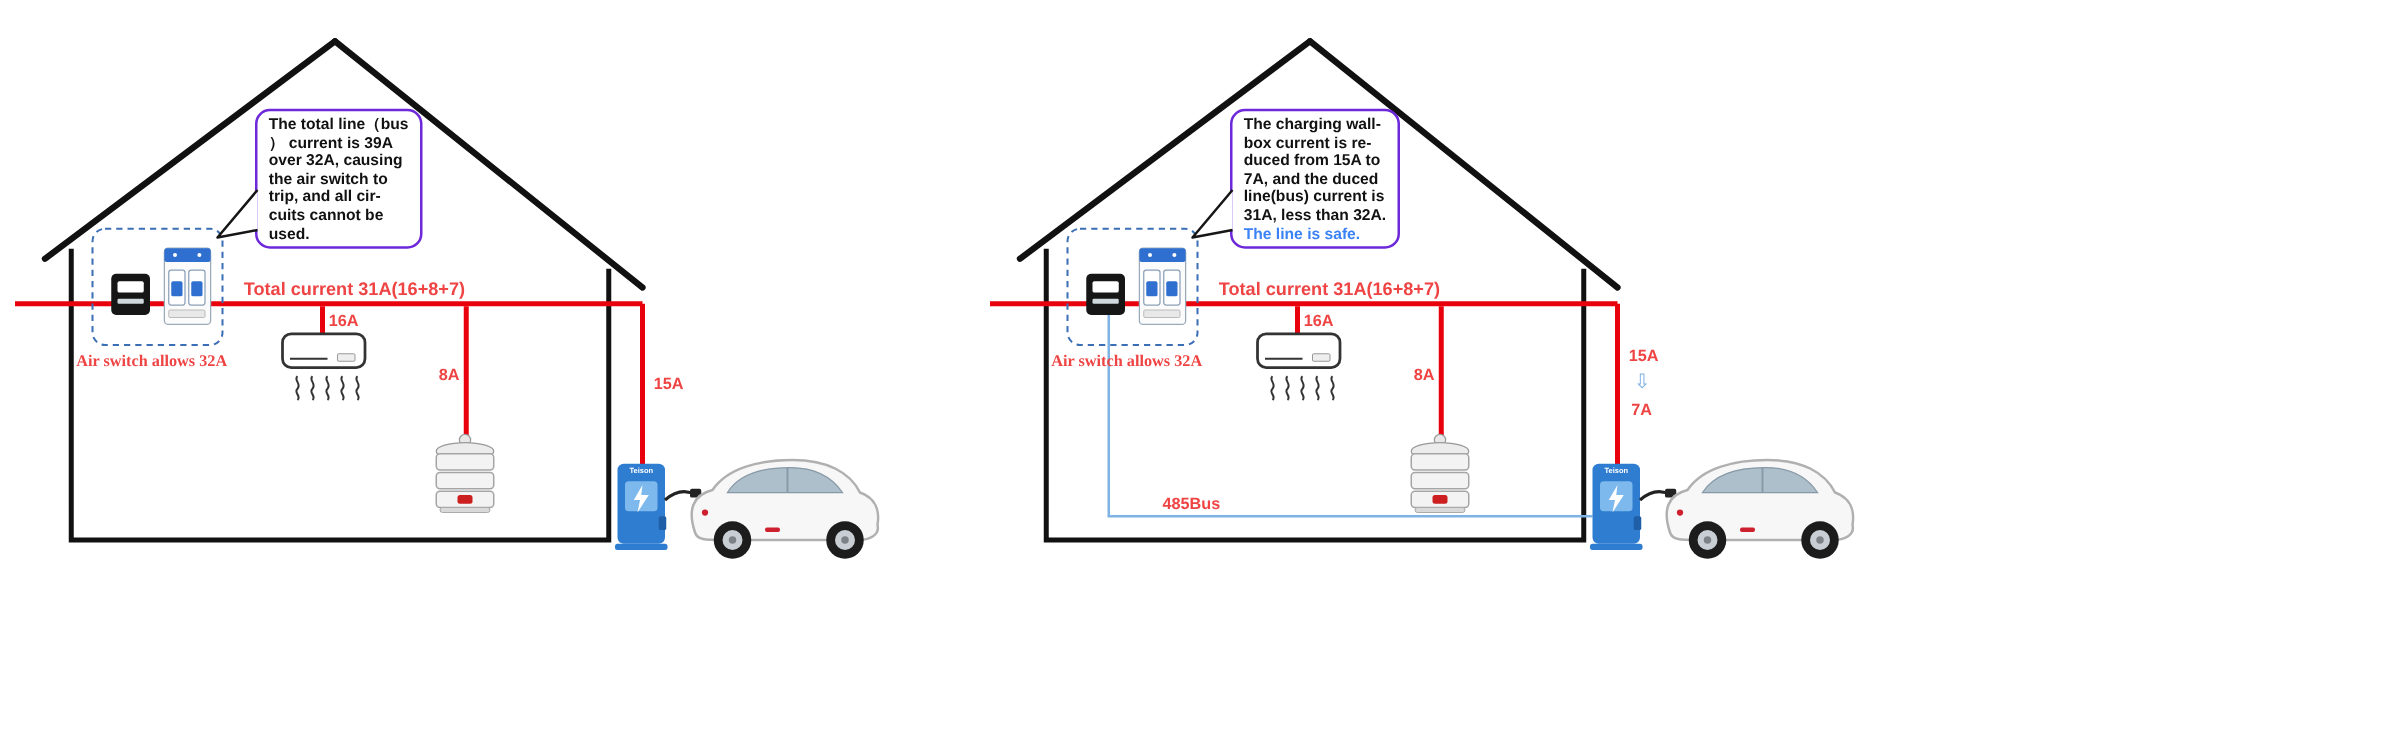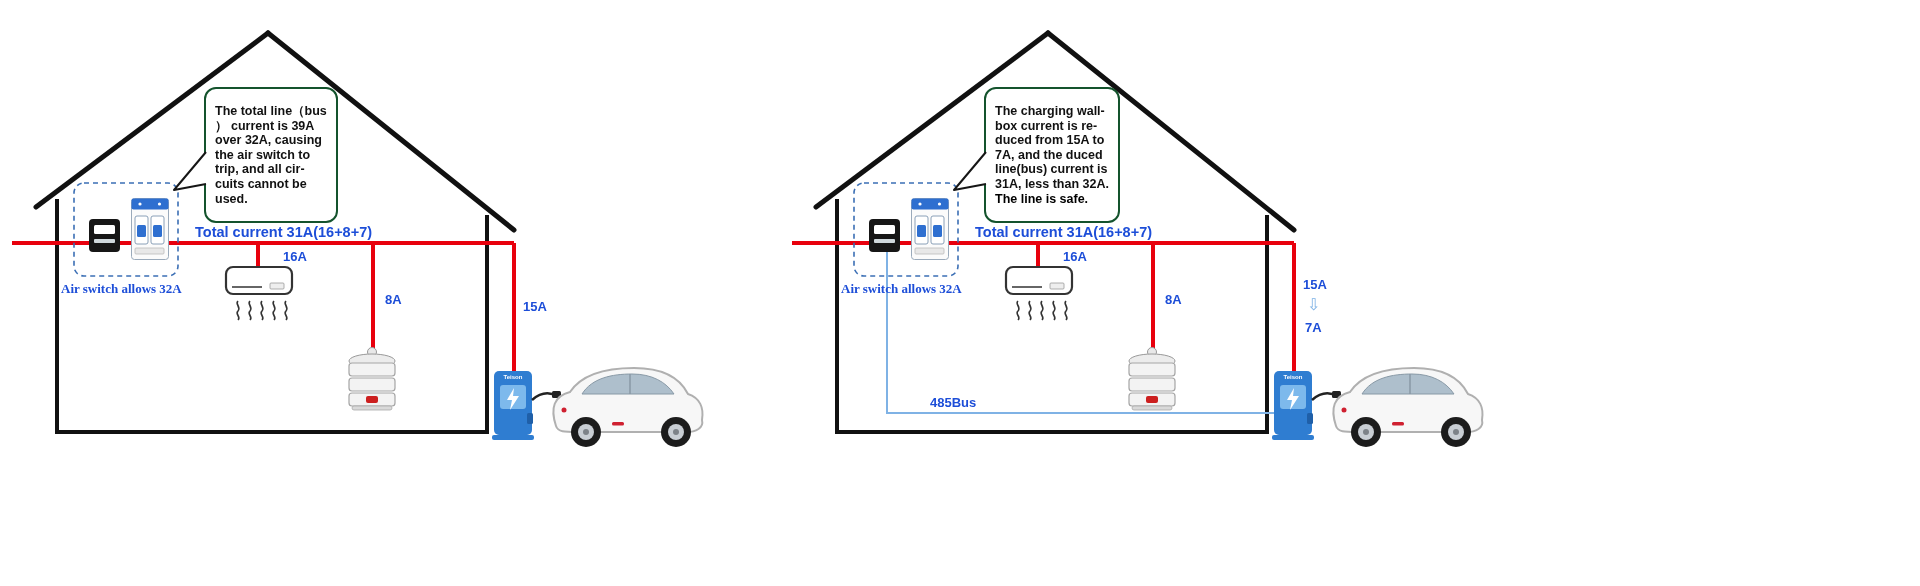--- a/index.html
+++ b/index.html
@@ -2,34 +2,34 @@
 <html><head>
 <meta charset="utf-8">
 <style>
   html,body{margin:0;padding:0;background:#fff;}
   .canvas{position:relative;width:1920px;height:586px;background:#ffffff;overflow:hidden;
           font-family:"Liberation Sans",sans-serif;color:#111;}
   .panel{position:absolute;top:0;width:780px;height:586px;}
   #panel-left{left:0;}
   #panel-right{left:780px;}
   .panel > svg.art{position:absolute;left:0;top:0;z-index:1;}
-  .lbl{position:absolute;z-index:2;font-weight:700;font-size:13px;color:#1d4ed8;white-space:nowrap;}
+  .lbl{position:absolute;z-index:2;font-weight:700;font-size:13px;color:#ef4444;white-space:nowrap;}
   .lbl.total{left:195px;top:224px;font-size:14.5px;}
-  .lbl.acur{left:263px;top:249px;margin-left:20px;}
-  .lbl.ccur{left:351px;top:292px;margin-left:34px;}
+  .lbl.acur{left:263px;top:249px;}
+  .lbl.ccur{left:351px;top:292px;}
   .lbl.aswitch{left:61px;top:281px;font-family:Liberation Serif, serif;}
   .lbl.chcur{left:523px;top:299px;}
   .lbl.chcur-b{left:523px;top:277px;}
   .lbl.arrow{left:527px;top:295px;font-size:16px;color:#7fb2e5;font-weight:400;}
   .lbl.chcur-a{left:525px;top:320px;text-align:right;}
   .lbl.buslbl{left:150px;top:395px;}
-  .bubble{position:absolute;left:204px;top:87px;z-index:3;background:#fff;border:2px solid #14532d;
-          border-radius:12px;padding:15px 9px;font-size:12.5px;font-weight:700;line-height:14.6px;
+  .bubble{position:absolute;left:204px;top:87px;z-index:3;background:#fff;border:2px solid #6d28d9;
+          border-radius:12px;padding:3px 9px;font-size:12.5px;font-weight:700;line-height:14.6px;
           color:#111;white-space:nowrap;display:inline-block;}
-  .bubble .red{color:#000000;}
+  .bubble .red{color:#3b82f6;}
   .bubble-tail{position:absolute;left:168px;top:146px;z-index:4;}
   .brand{position:absolute;left:496px;top:374px;width:34px;z-index:2;text-align:center;
          font-size:6px;font-weight:700;color:#ffffff;}
 </style>
 </head>
 <body>
 
 <div class="canvas">
 
   <div class="panel" id="panel-left">

